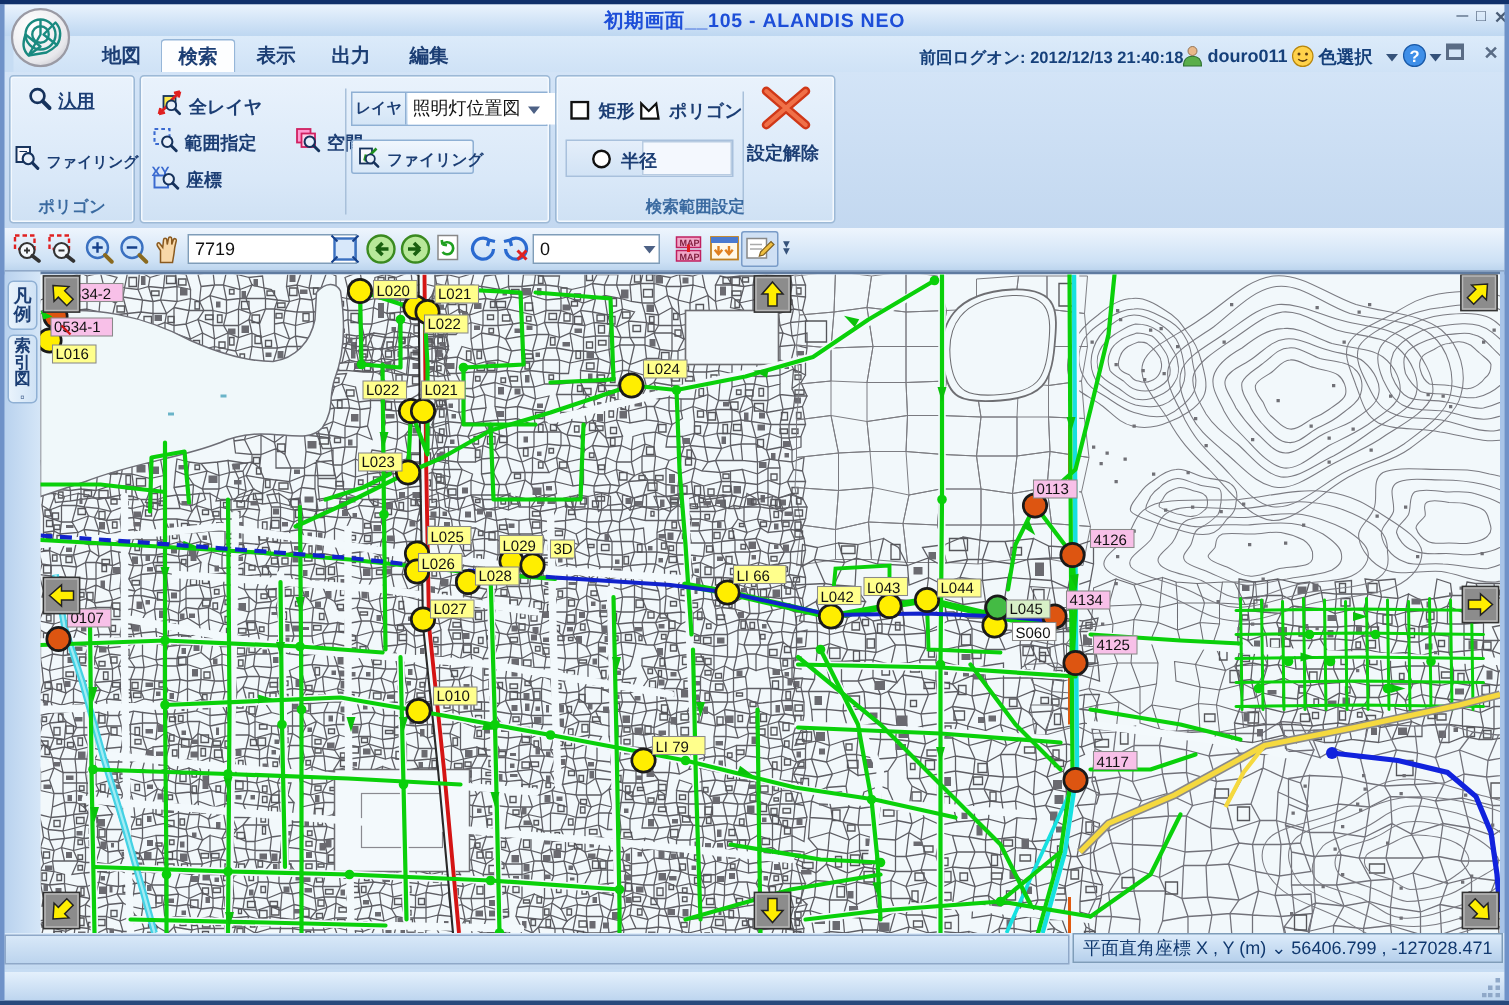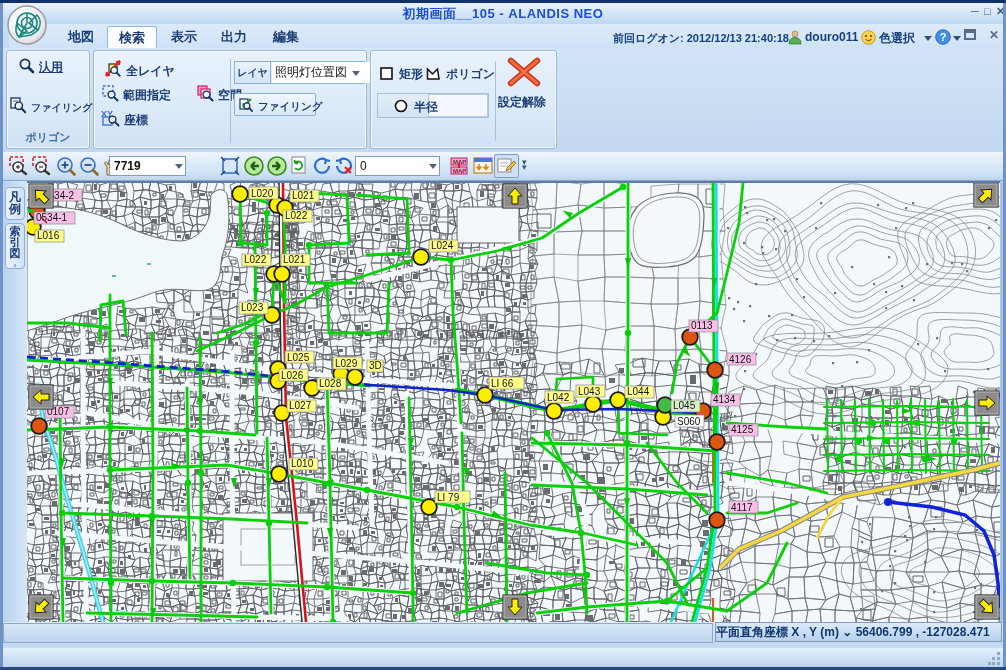--- a/index.html
+++ b/index.html
@@ -24,21 +24,21 @@
 .toolbar{left:3px;top:152px;width:1000px;height:29px;background:linear-gradient(#eef5fd,#cde1f5 80%,#bdd5ee);border-bottom:1px solid #8fa8c8}
 .tbtn{position:absolute;top:3px;width:22px;height:22px}
 .combo{position:absolute;top:4px;height:20px;background:#fff;border:1px solid #7f9db9;font-size:12px;color:#111;line-height:18px;padding-left:4px}
 .combo .arr{position:absolute;right:2px;top:7px;width:0;height:0;border-left:4px solid transparent;border-right:4px solid transparent;border-top:5px solid #4d6185}
 .tabstrip{left:3px;top:181px;width:24px;height:441px;background:linear-gradient(90deg,#b9d2ee,#d5e6f7)}
 .vtab{width:20px;border:1px solid #8fb0d4;border-radius:4px;background:linear-gradient(90deg,#e9f3fc,#cfe2f5);color:#1c3e74;font-size:12px;font-weight:bold;text-align:center;line-height:13px;padding-top:4px}
 .mapwrap{left:27px;top:183px;width:973px;height:439px;background:#f2f8fb}
 .rightstrip{left:1000px;top:181px;width:3px;height:441px;background:#a8c4e8}
 .statusrow{left:3px;top:622px;width:1000px;height:24px;background:linear-gradient(#dcebfa,#c2d8f0)}
 .spanel{position:absolute;top:623px;height:20px;border:1px solid #8fa8c8;background:linear-gradient(#d8e8f8,#bcd4ee)}
-.coordbox{position:absolute;top:622px;height:20px;border:1px solid #7f9db9;background:linear-gradient(#dcebfa,#b6d0ec);font-size:12px;color:#10386e;line-height:19px;font-weight:bold}
+.coordbox{position:absolute;top:622px;height:20px;border:1px solid #7f9db9;background:linear-gradient(#dcebfa,#b6d0ec);font-size:12px;color:#10386e;line-height:19px;text-align:center;font-weight:normal}
 .bottombar{left:3px;top:648px;width:1000px;height:19px;background:linear-gradient(#e4f0fc,#bdd5ef)}
 text{font-family:"Liberation Sans",sans-serif}
 </style></head><body>
 <div class="win">
 <div class="abs topedge"></div>
 <div class="abs title"></div>
 <div class="abs titletext">初期画面__105 - ALANDIS NEO</div>
 <div class="abs winbtn" style="left:971px;">─</div>
 <div class="abs winbtn" style="left:984px;">□</div>
 <div class="abs winbtn" style="left:996px;">✕</div>
@@ -150,20 +150,21 @@
   <div class="abs" style="left:57px;top:43px;width:60px;height:23px;background:#f4f8fe;border:1px solid #b8cce2"></div>
   <div class="ritem" style="left:23px;top:47px;font-family:Liberation Mono, monospace;"><svg class="ricon" width="16" height="16">
             <circle cx="7" cy="8" r="5.5" fill="#fff" stroke="#111" stroke-width="1.6"></circle>
           </svg>半径</div>
   <div class="abs" style="left:124px;top:10px;width:1px;height:80px;background:#a8c0da"></div>
   <svg class="abs" style="left:136px;top:6px" width="34" height="30" viewBox="0 0 36 32">
           <path d="M4,4 L32,28 M32,4 L4,28" stroke="#d03818" stroke-width="6.5" stroke-linecap="round"></path>
           <path d="M4,4 L32,28 M32,4 L4,28" stroke="#f07048" stroke-width="3" stroke-linecap="round"></path>
         </svg>
   <div class="ritem" style="left:127px;top:43px;">設定解除</div>
+  <div class="rlabel">検索範囲設定</div>
 </div>
 </div>
 <div class="abs toolbar">
 <svg class="tbtn" style="left:5px" width="22" height="22" viewBox="0 0 22 22">
         <rect x="2" y="2" width="13" height="9" fill="none" stroke="#e02020" stroke-width="1.6" stroke-dasharray="3 2"></rect>
         <circle cx="10" cy="12" r="5" fill="#f4f8fc" stroke="#333" stroke-width="1.4"></circle>
         <line x1="13.5" y1="15.5" x2="18" y2="19" stroke="#333" stroke-width="2.4" stroke-linecap="round"></line>
         <line x1="8" y1="12" x2="12" y2="12" stroke="#333" stroke-width="1.2"></line>
         <line x1="10" y1="10" x2="10" y2="14" stroke="#333" stroke-width="1.2"></line>
       </svg>
@@ -180,21 +181,21 @@
         <line x1="10" y1="6.5" x2="10" y2="13.5" stroke="#16408a" stroke-width="1.6"></line>
       </svg>
 <svg class="tbtn" style="left:75px" width="22" height="22" viewBox="0 0 22 22">
         <circle cx="10" cy="10" r="7" fill="#cfe4fa" stroke="#3a70c0" stroke-width="1.6"></circle>
         <line x1="15" y1="15" x2="19.5" y2="19.5" stroke="#8a6a20" stroke-width="2.6" stroke-linecap="round"></line>
         <line x1="6.5" y1="10" x2="13.5" y2="10" stroke="#16408a" stroke-width="1.6"></line>
       </svg>
 <svg class="tbtn" style="left:98px" width="22" height="22" viewBox="0 0 22 22">
         <path d="M6,20 L6,12 L4,9 C3,7 5,6 6,8 l1.5,2 L8,5 c0.2,-1.6 2,-1.6 2.2,0 l0.3,3 0.8,-4 c0.3,-1.6 2.2,-1.3 2.2,0.3 l0,3.7 1,-3 c0.5,-1.5 2.3,-1 2,0.6 L15.5,10 15,14 14,20 Z" fill="#f8d8a8" stroke="#8a5a20" stroke-width="1"></path>
       </svg>
-<div class="combo" style="left:106px;width:77px;font-weight:bold;">7719<span class="arr"></span></div>
+<div class="combo" style="left:122px;width:113px;">7719<span class="arr"></span></div>
 <svg class="tbtn" style="left:216px" width="22" height="22" viewBox="0 0 22 22">
         <rect x="4" y="4" width="14" height="14" fill="#d8e8fa" stroke="#3a70c0" stroke-width="1.6"></rect>
         <path d="M2,2 l4,4 M20,2 l-4,4 M2,20 l4,-4 M20,20 l-4,-4" stroke="#16408a" stroke-width="1.4"></path>
       </svg>
 <svg class="tbtn" style="left:240px" width="22" height="22" viewBox="0 0 22 22">
         <circle cx="11" cy="11" r="9" fill="#b8e89a" stroke="#3a8a20" stroke-width="1.6"></circle>
         <path d="M16,11 L8,11 M8,11 l4,-4 M8,11 l4,4" stroke="#1a6010" stroke-width="2.4" fill="none"></path>
       </svg>
 <svg class="tbtn" style="left:263px" width="22" height="22" viewBox="0 0 22 22">
         <circle cx="11" cy="11" r="9" fill="#b8e89a" stroke="#3a8a20" stroke-width="1.6"></circle>

